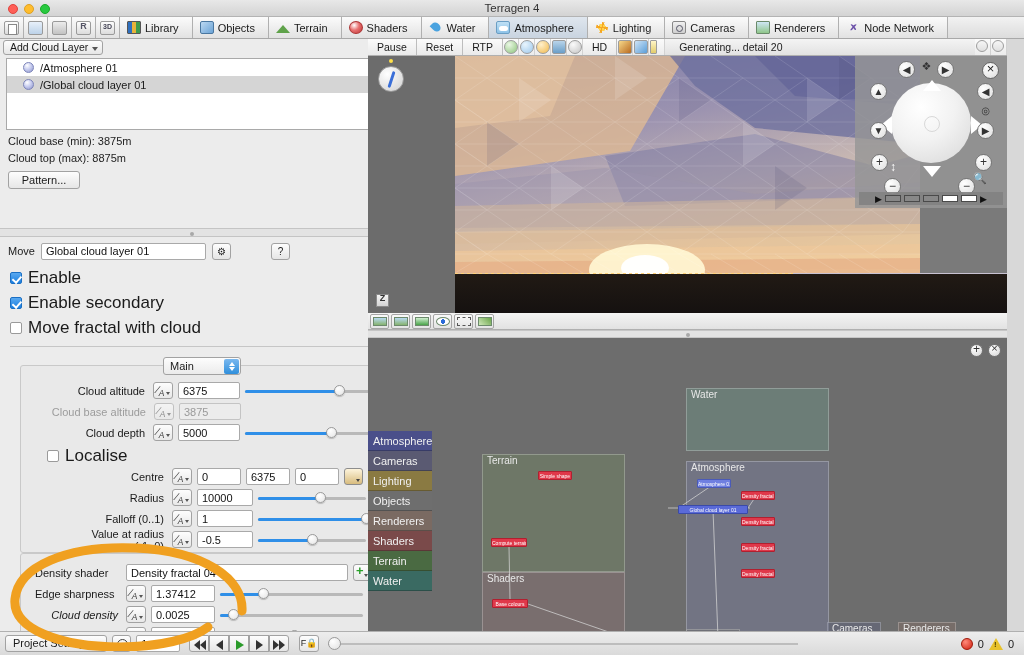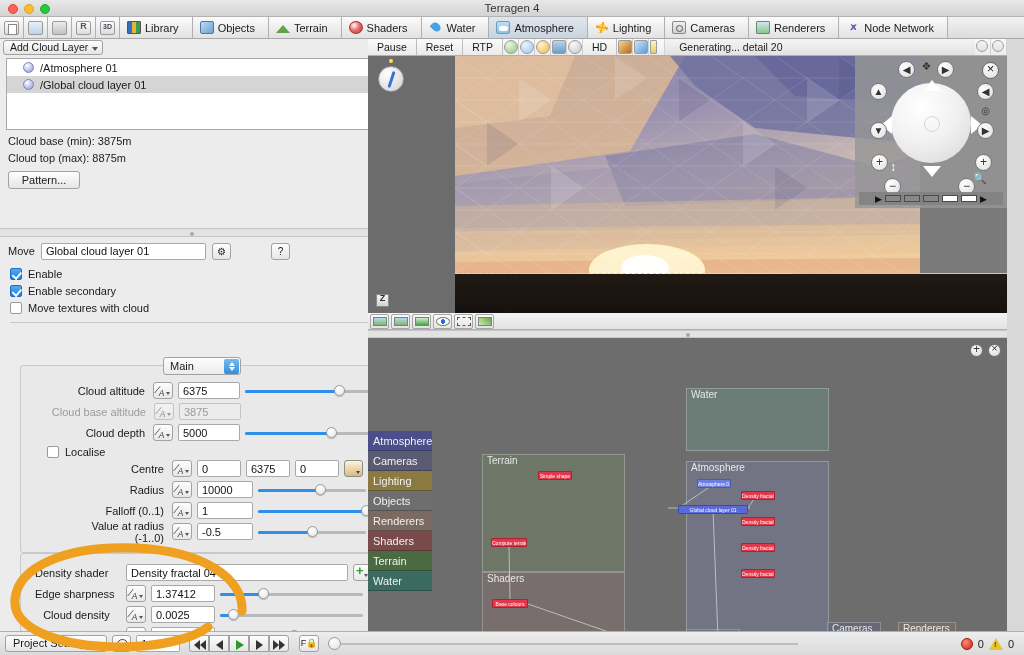--- a/index.html
+++ b/index.html
@@ -125,21 +125,21 @@
     height:17px; font-size:11px; padding:0 4px; line-height:15px; color:#111;
     font-family:"Liberation Sans", sans-serif;
   }
   .txtin.dim { color:#9a9a9a; background:#ececec; border-color:#c4c4c4; }
   .sqbtn {
     width:19px; height:17px; background:linear-gradient(#fdfdfd,#e6e6e6);
     border:1px solid #a2a2a2; border-radius:3px; position:relative;
     font-size:10px; text-align:center; line-height:15px; cursor:default;
   }
 
-  .chk { display:flex; align-items:center; gap:6px; margin:5px 0 0 10px; font-size:11px; }
+  .chk { display:flex; align-items:center; gap:6px; margin:5px 0 0 10px; font-size:17px; }
   .box { width:12px; height:12px; border:1px solid #9a9a9a; border-radius:2px; background:#fff; position:relative; flex:0 0 auto; }
   .box.on { background:linear-gradient(#5aa9f0,#1a7fe0); border-color:#1a6fc4; }
   .box.on:after { content:""; position:absolute; left:3px; top:1px; width:3.5px; height:7px;
     border:solid #fff; border-width:0 2px 2px 0; transform:rotate(42deg); }
 
   .hr { margin:8px 10px 0 10px; border-top:1px solid #c6c6c6; }
 
   
   .group { margin:8px 10px 0 10px; border:1px solid #c9c9c9; border-radius:3px; background:#e9e9e9; position:relative; padding:14px 8px 8px 8px; }
   .combo {
@@ -396,21 +396,21 @@
       <div class="chk">
         <span class="box on"></span>
         <span>Enable</span>
       </div>
       <div class="chk">
         <span class="box on"></span>
         <span>Enable secondary</span>
       </div>
       <div class="chk">
         <span class="box"></span>
-        <span>Move textures with cloud</span>
+        <span>Move fractal with cloud</span>
       </div>
       <div class="hr"></div>
     </div>
 
     <div class="group" style="position:absolute;left:10px;top:318px;width:364px;height:188px;">
       <div class="combo">
         <span>Main</span>
         <span class="arrows"></span>
       </div>
 
@@ -516,21 +516,21 @@
             <span class="fg">∕<sub>A</sub></span>
           </span>
         <input class="txtin" style="width: 64px;" value="1.37412">
         <span class="sl" style="width:143px;flex:0 0 143px;">
           <span class="track"></span>
             <span class="fill" style="width:30%"></span>
             <span class="knob" style="left:30%"></span>
         </span>
       </div>
       <div class="prow">
-        <span class="pl" style="width:92px;text-align:center;padding-left:6px;">Cloud density</span>
+        <span class="pl" style="width:92px;text-align:right;padding-left:6px;font-style:italic;">Cloud density</span>
         <span class="fnbtn">
             <span class="fg">∕<sub>A</sub></span>
           </span>
         <input class="txtin" style="width: 64px;" value="0.0025">
         <span class="sl" style="width:143px;flex:0 0 143px;">
           <span class="track"></span>
             <span class="fill" style="width:9%"></span>
             <span class="knob" style="left:9%"></span>
         </span>
       </div>

